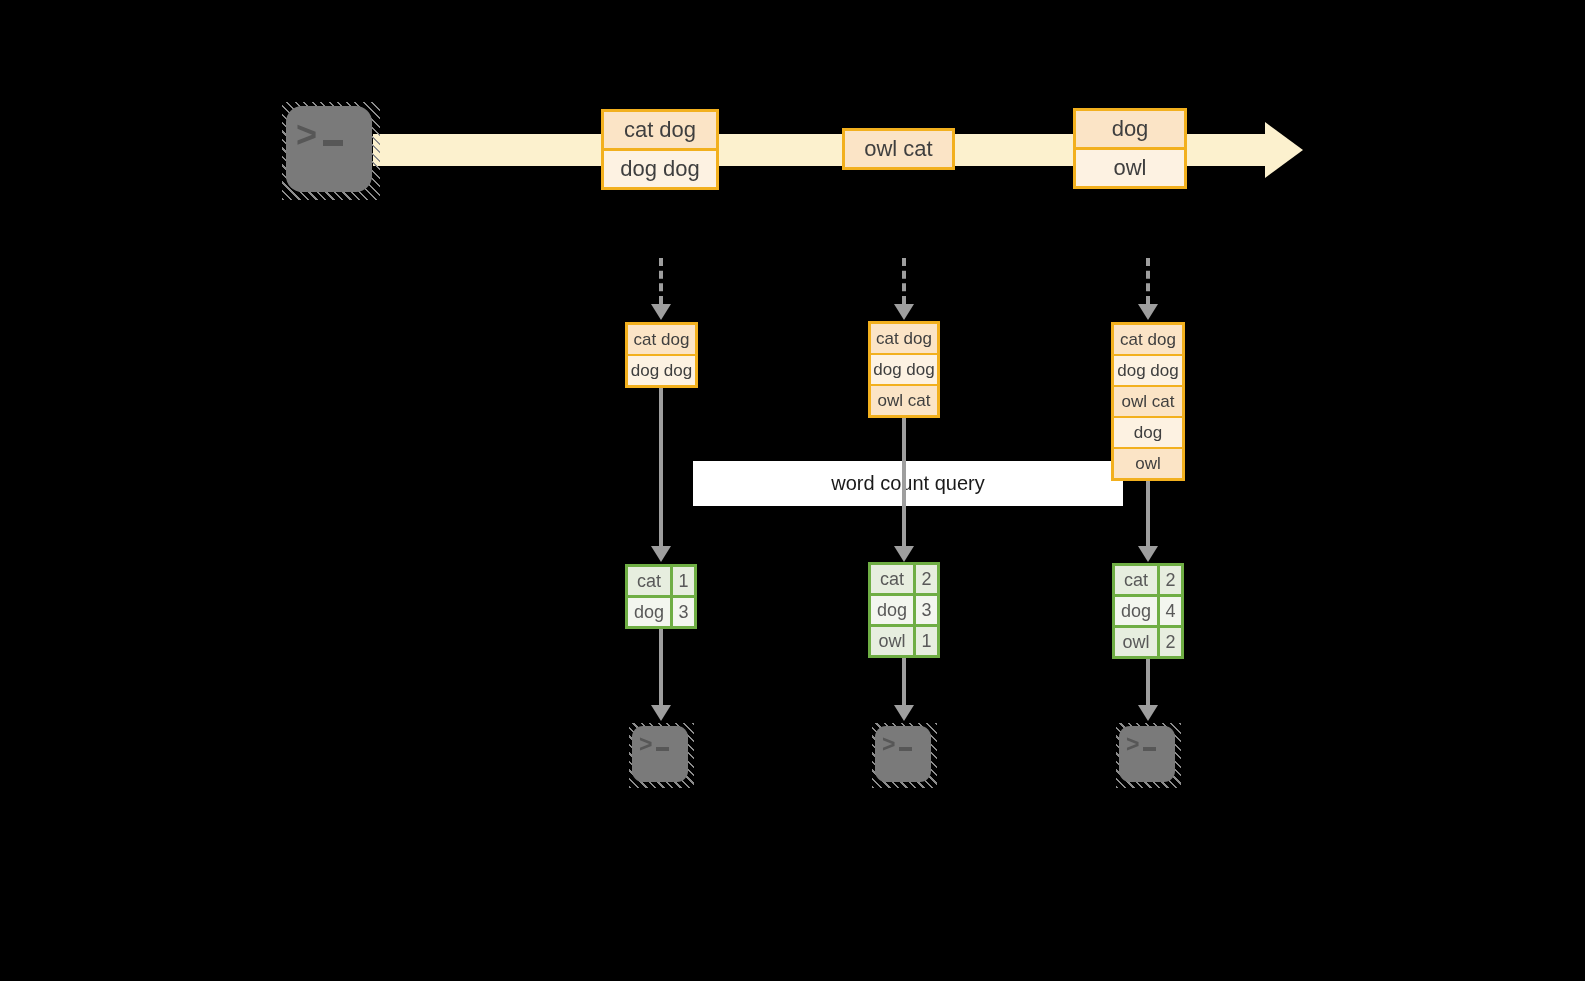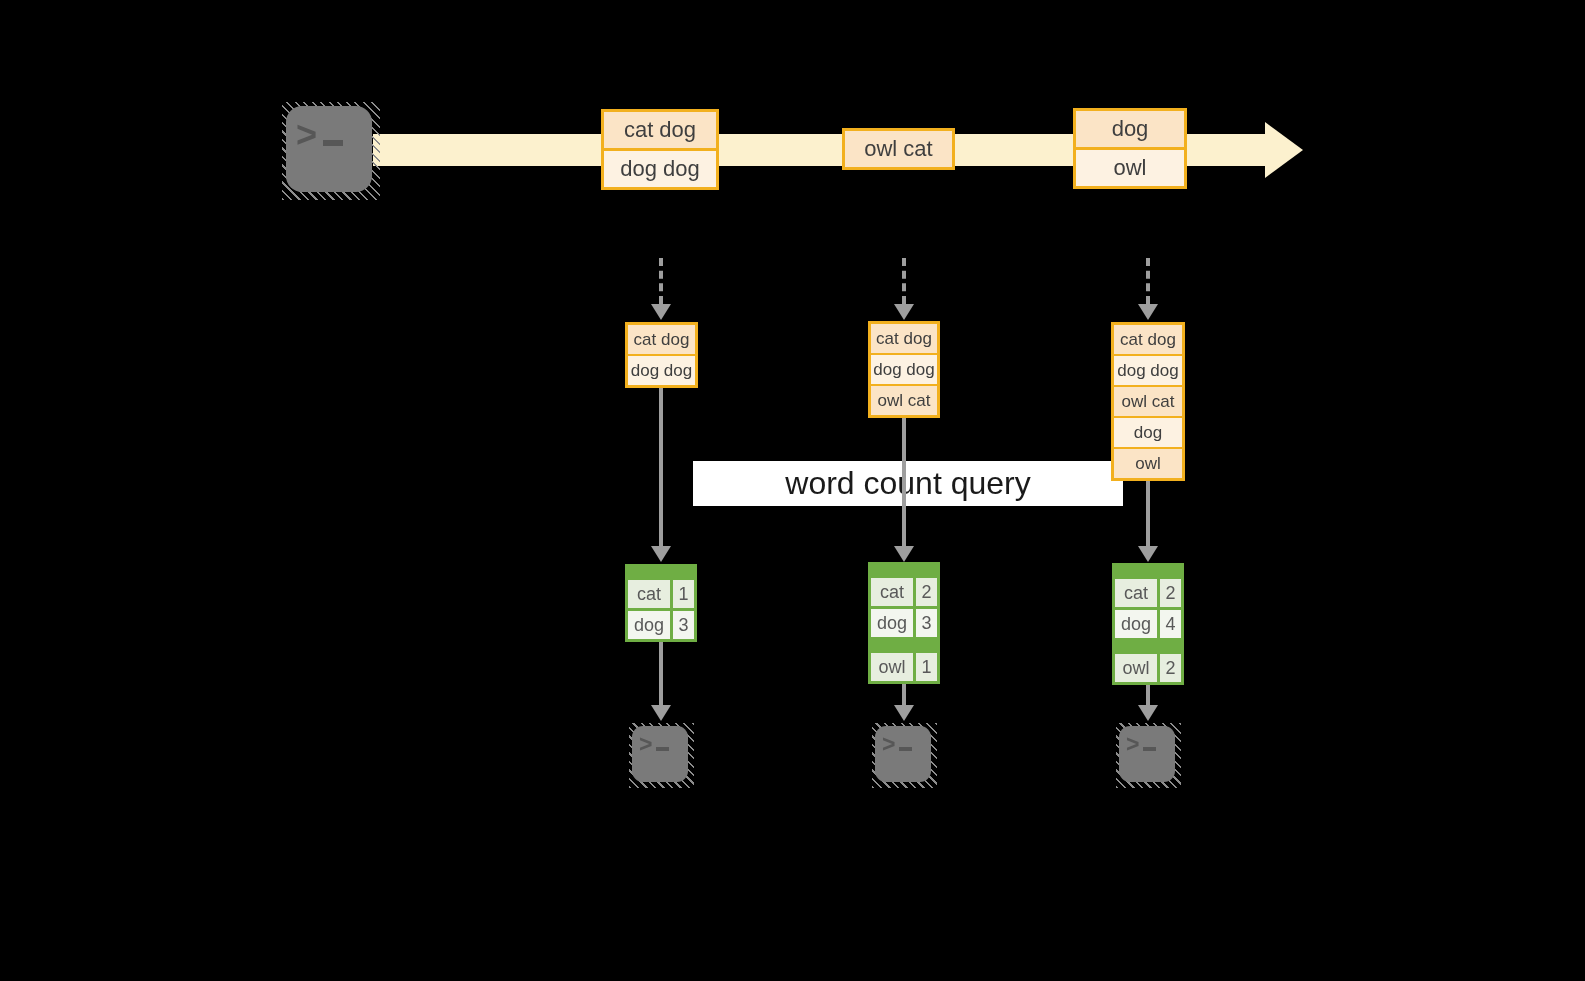--- a/index.html
+++ b/index.html
@@ -44,29 +44,29 @@
   .fill-b{background:#FDF2E2;}
   
   .arrow{position:absolute;width:20px;display:flex;flex-direction:column;align-items:center;z-index:2;}
   .dash-line{width:0;border-left:4px dashed #9E9E9E;}
   .solid-line{width:4px;background:#9E9E9E;}
   .arr-head{width:0;height:0;border-left:10px solid transparent;border-right:10px solid transparent;border-top:16px solid #9E9E9E;}
   
   .query-band{
     position:absolute;left:693px;top:461px;width:430px;height:45px;background:#FFFFFF;z-index:1;
     display:flex;align-items:center;justify-content:center;
-    font-size:32px;color:#1A1A1A;
+    font-size:20px;color:#1A1A1A;
   }
   
   .wc-table{
     position:absolute;background:#6FAE44;padding:3px;z-index:3;
     display:grid;grid-template-columns:42px 21px;gap:3px;
   }
   .wc-cell{height:28px;display:flex;align-items:center;justify-content:center;font-size:18px;color:#595959;}
-  .g-a{background:#E7EEDF;margin-top:13px;}
+  .g-a{background:#E7EEDF;}
   .g-b{background:#F3F6EF;}
 </style>
 </head>
 <body>
 
 <div class="canvas">
 
   <div class="stream-band"></div>
   <div class="stream-head"></div>
 

